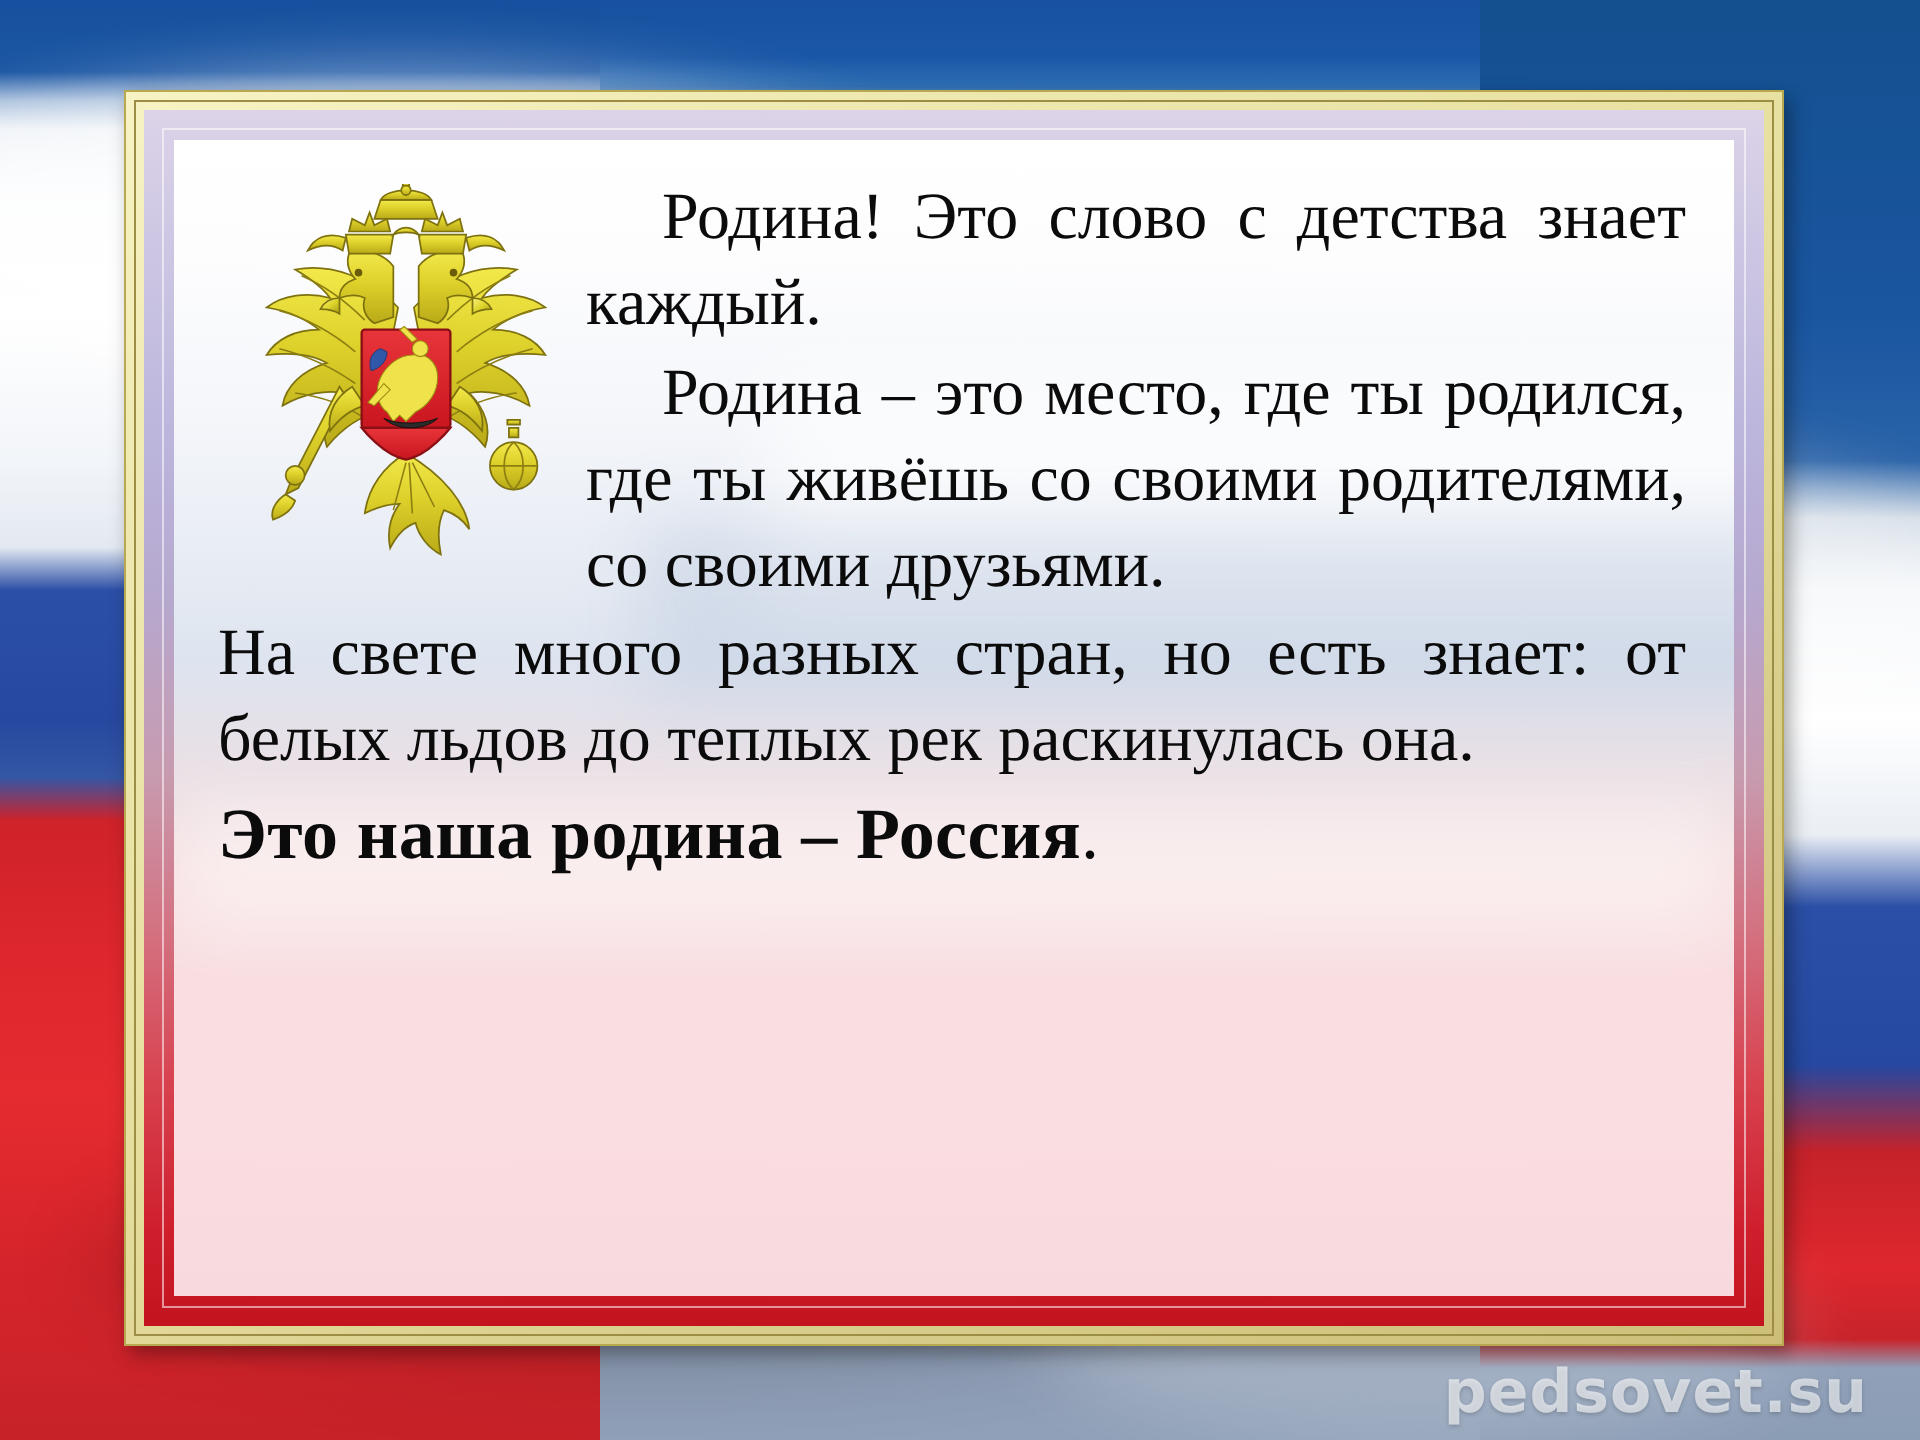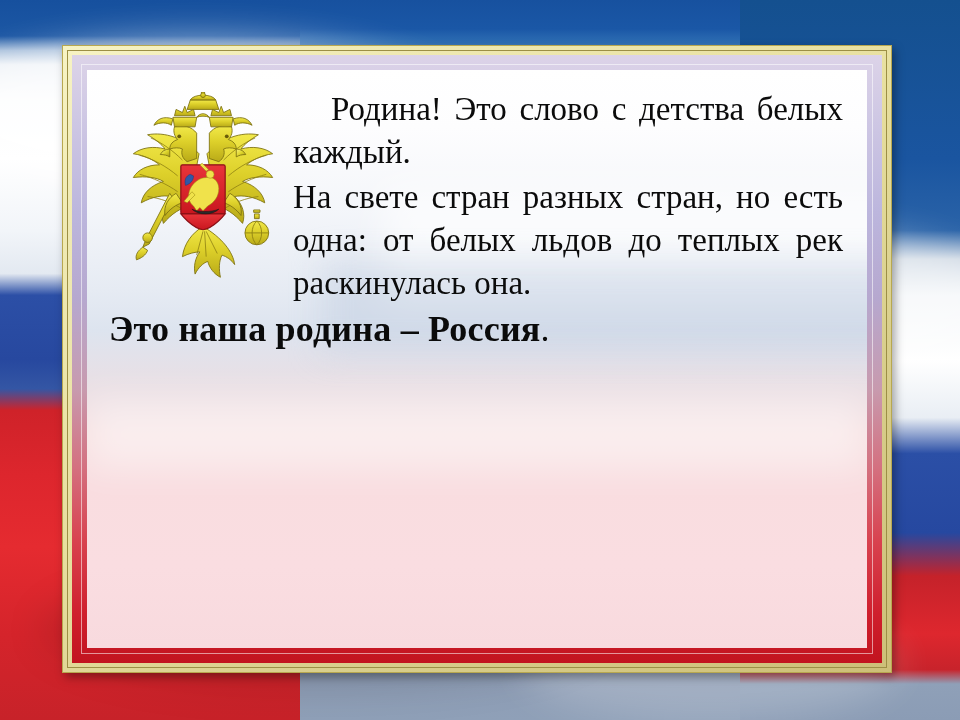--- a/index.html
+++ b/index.html
@@ -362,24 +362,26 @@
                 <path d="M86 126 L76 138 L80 140 L90 130 Z"></path>
               </g>
 
               <path d="M84 104 C78 106 76 112 78 118 C84 116 88 112 88 106 Z" fill="#2f58a8" stroke="#1c3a78" stroke-width=".6"></path>
               <path d="M86 148 C94 152 110 152 120 148 C112 156 94 156 86 148 Z" fill="#2b2b2b" stroke="#111" stroke-width=".6"></path>
             </g>
           </svg>
         </div>
 
         <div class="text-body">
-          <p class="para-indent">Родина! Это слово с детства белых каждый.</p>
-          <p>На свете стран разных стран, но есть одна: от белых льдов до теплых рек раскинулась она.</p>
+          <p class="para-indent">Родина! Это слово с детства знает каждый.</p>
+          <p class="para-indent">Родина – это место, где ты родился, где ты живёшь со своими родителями, со своими друзьями.</p>
+          <p>На свете много разных стран, но есть знает: от белых льдов до теплых рек раскинулась она.</p>
 
           <p class="final-line"><span>Это наша родина – Россия</span><span class="dot">.</span></p>
         </div>
 
       </div>
     </div>
   </div>
 
+  <div class="watermark">pedsovet.su</div>
 
 </div>
 
 </body></html>

